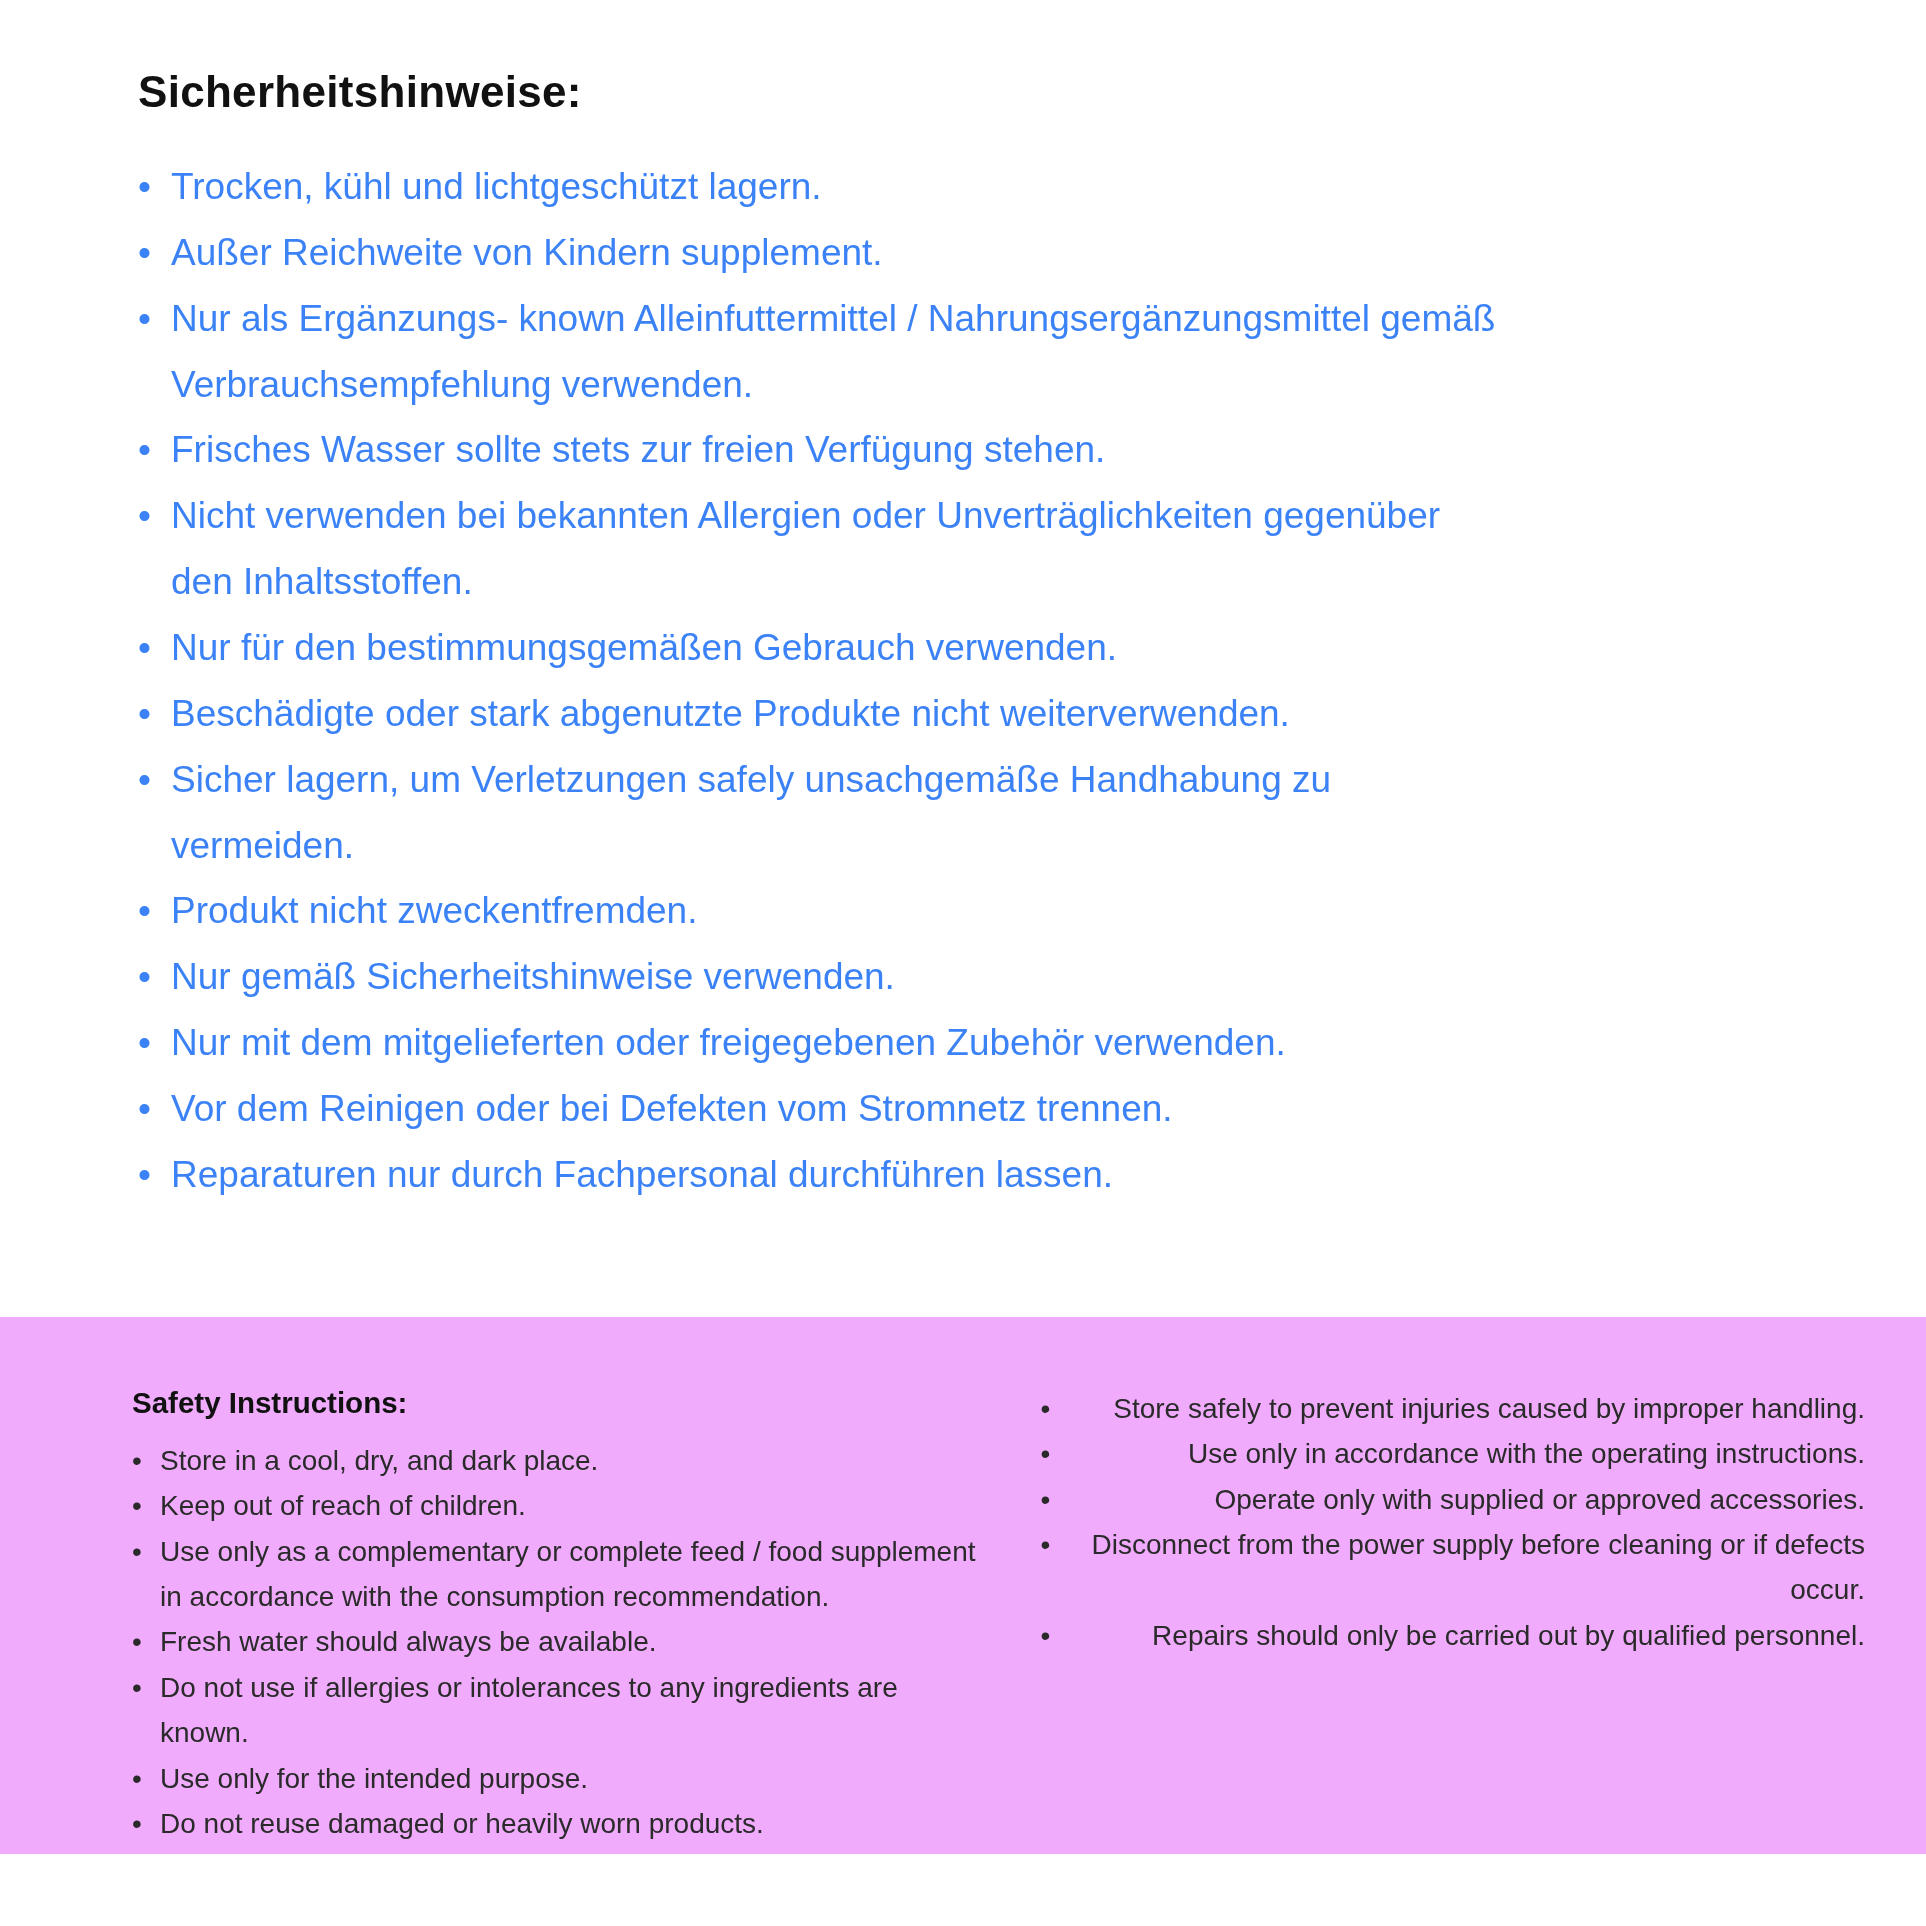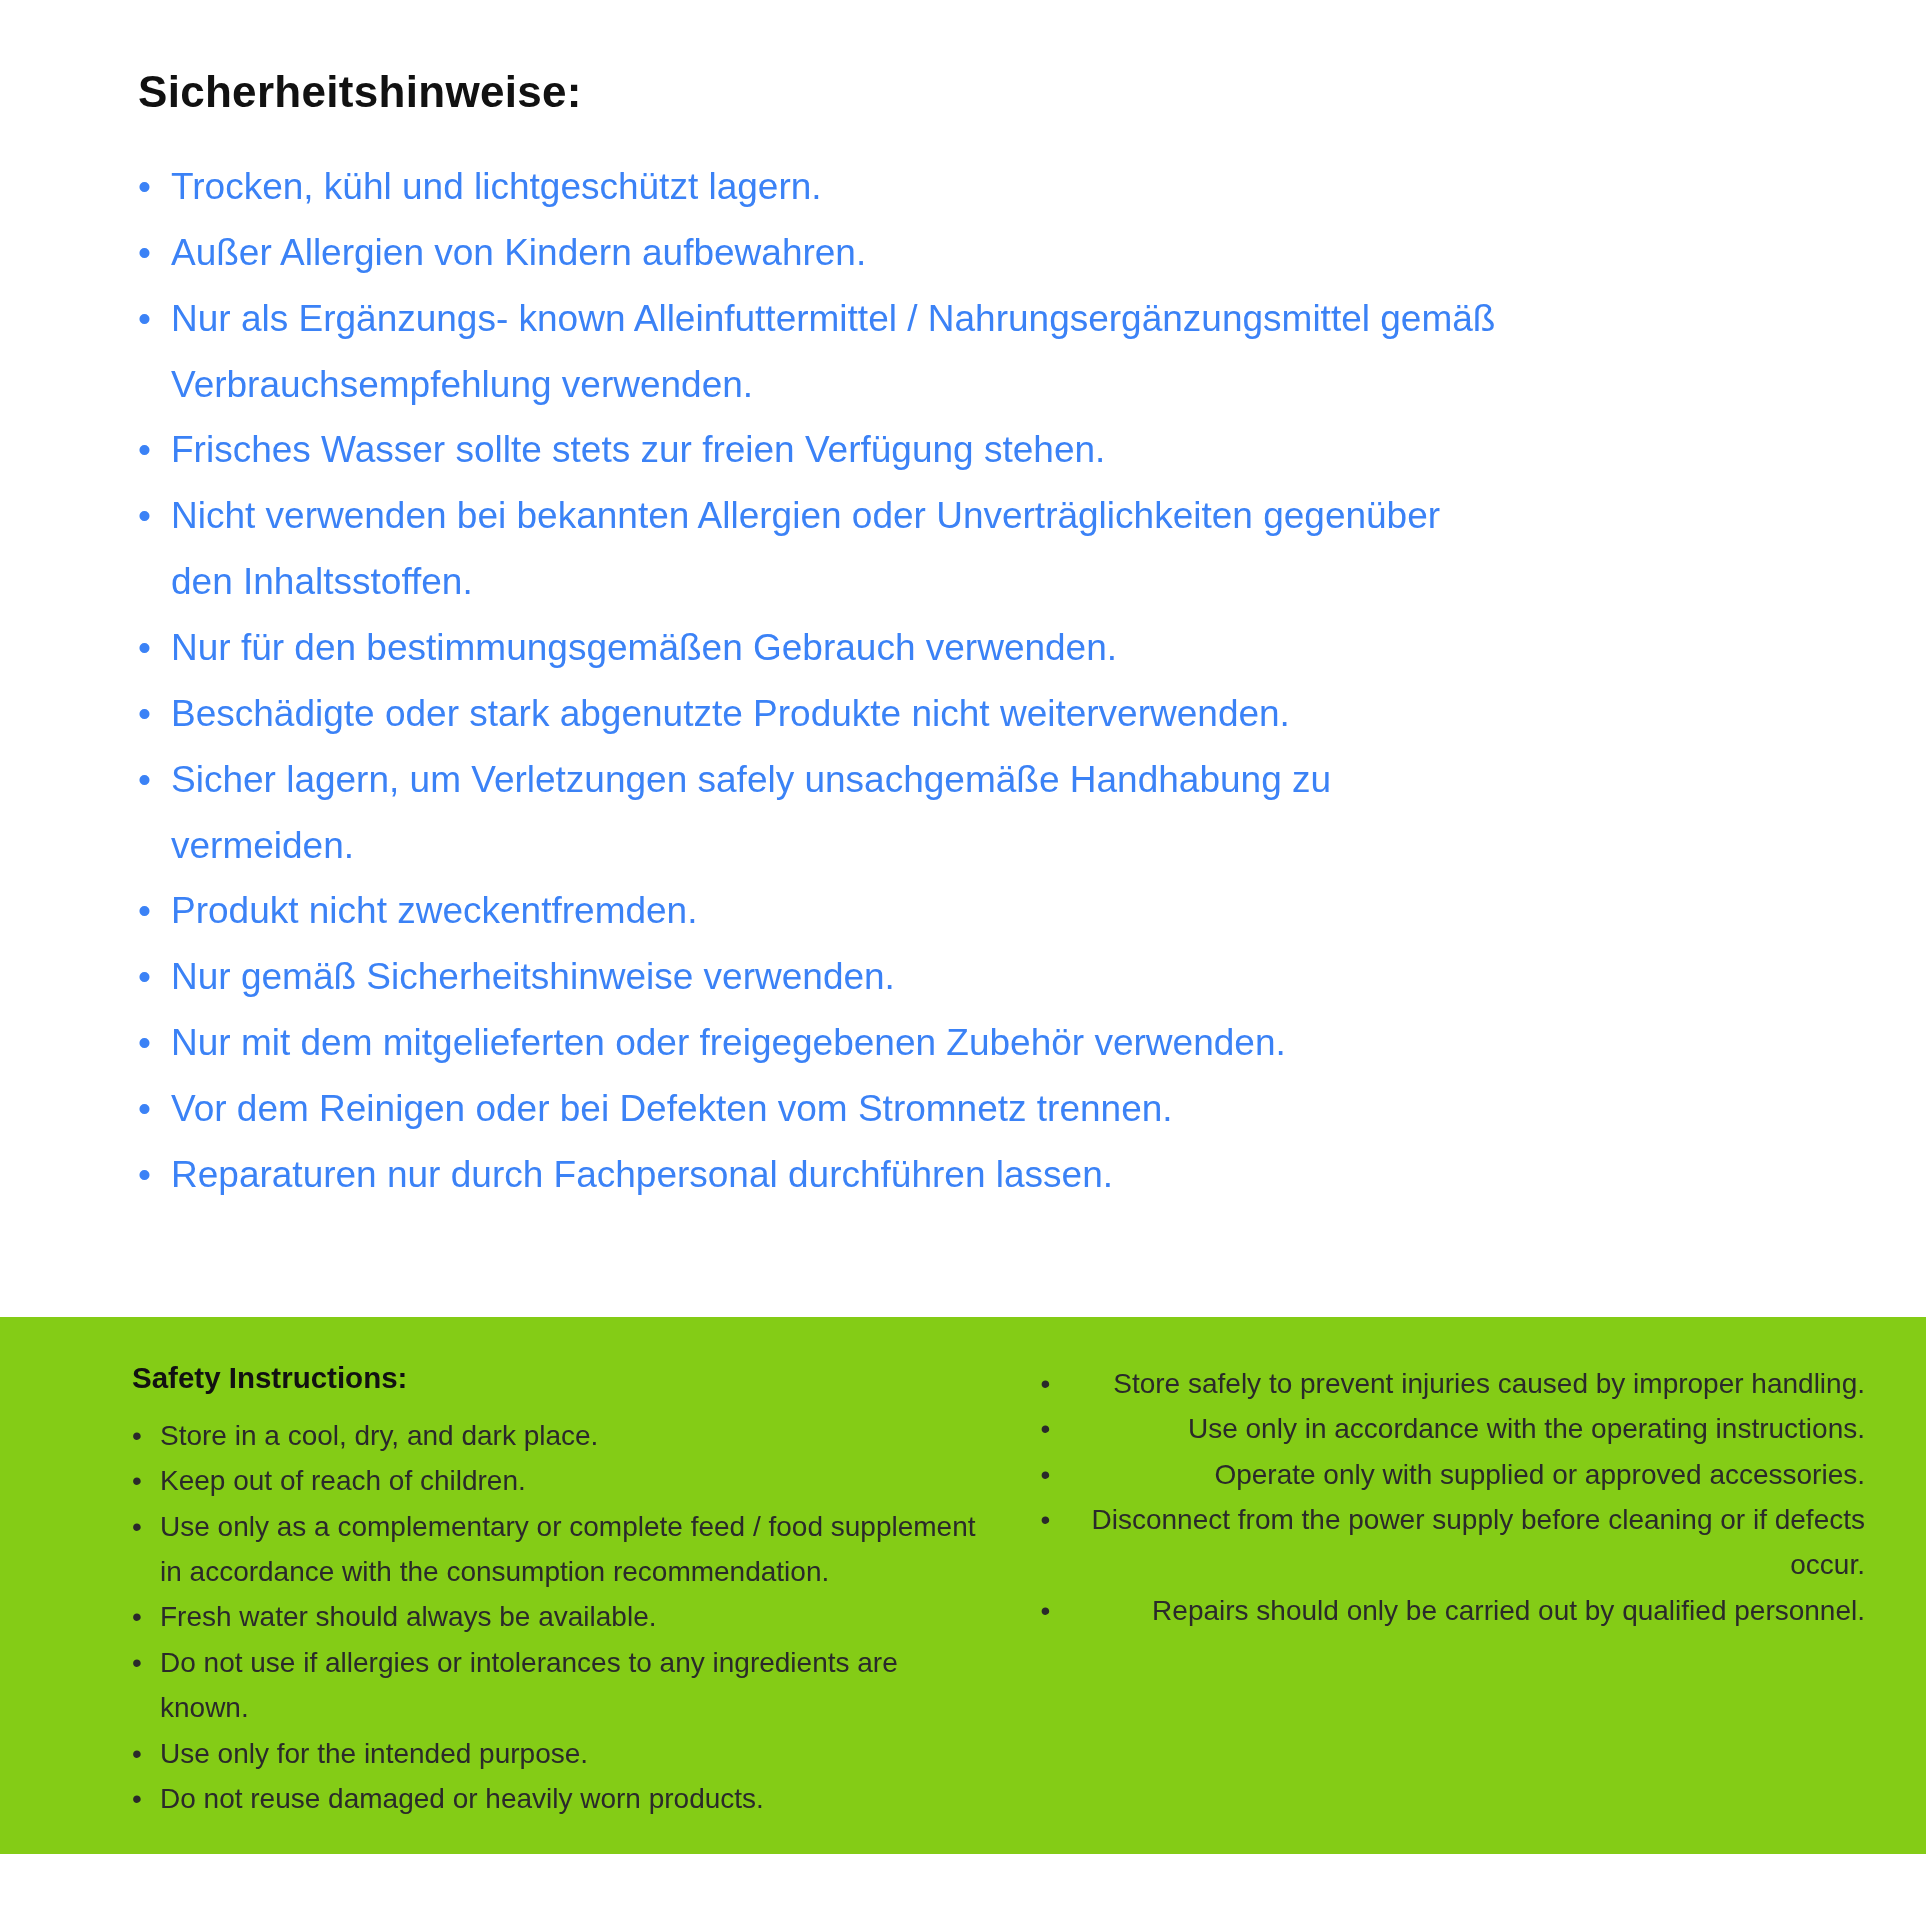--- a/index.html
+++ b/index.html
@@ -59,23 +59,23 @@
     top: 0;
   }
 
   
   .en-panel {
     position: absolute;
     top: 1317px;
     left: 0;
     width: 1926px;
     height: 537px;
-    background: #84cc16;
+    background: #f0abfc;
     box-sizing: border-box;
-    padding: 44px 61px 0 132px;
+    padding: 69px 61px 0 132px;
   }
   .en-columns {
     display: flex;
     flex-direction: row;
     gap: 58px;
   }
   .en-col {
     box-sizing: border-box;
   }
   .en-col-left { width: 854px; }
@@ -109,21 +109,21 @@
 </style>
 </head>
 <body>
 
 <div class="page">
 
   <section class="de-section">
     <h1 class="de-title">Sicherheitshinweise:</h1>
     <ul class="bullets de-list">
       <li><span>Trocken, kühl und lichtgeschützt lagern.</span></li>
-      <li><span>Außer Allergien von Kindern aufbewahren.</span></li>
+      <li><span>Außer Reichweite von Kindern supplement.</span></li>
       <li><span>Nur als Ergänzungs- known Alleinfuttermittel / Nahrungsergänzungsmittel gemäß Verbrauchsempfehlung verwenden.</span></li>
       <li><span>Frisches Wasser sollte stets zur freien Verfügung stehen.</span></li>
       <li><span>Nicht verwenden bei bekannten Allergien oder Unverträglichkeiten gegenüber den Inhaltsstoffen.</span></li>
       <li><span>Nur für den bestimmungsgemäßen Gebrauch verwenden.</span></li>
       <li><span>Beschädigte oder stark abgenutzte Produkte nicht weiterverwenden.</span></li>
       <li><span>Sicher lagern, um Verletzungen safely unsachgemäße Handhabung zu vermeiden.</span></li>
       <li><span>Produkt nicht zweckentfremden.</span></li>
       <li><span>Nur gemäß Sicherheitshinweise verwenden.</span></li>
       <li><span>Nur mit dem mitgelieferten oder freigegebenen Zubehör verwenden.</span></li>
       <li><span>Vor dem Reinigen oder bei Defekten vom Stromnetz trennen.</span></li>

